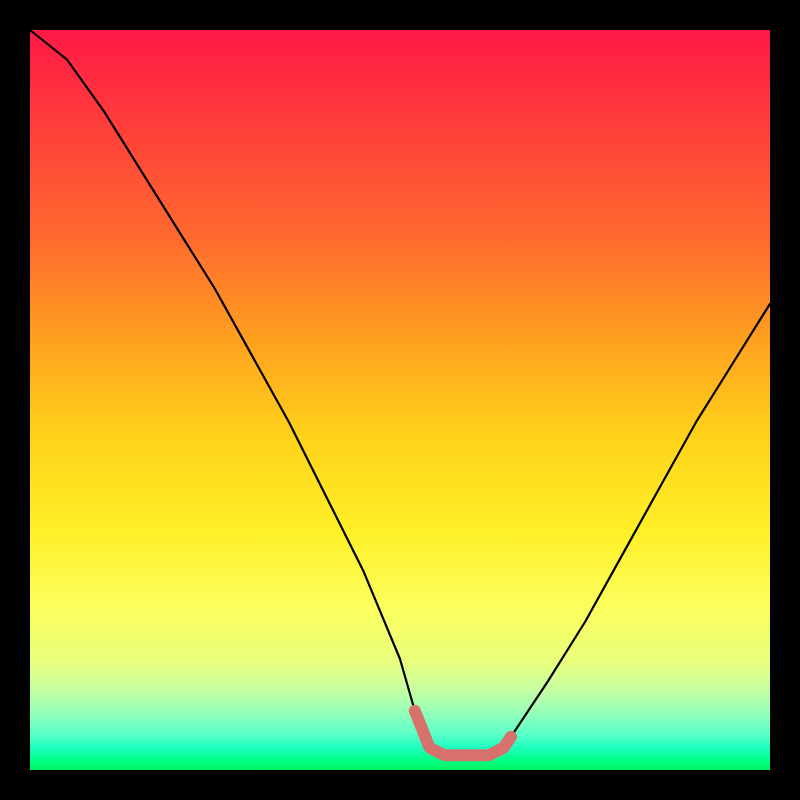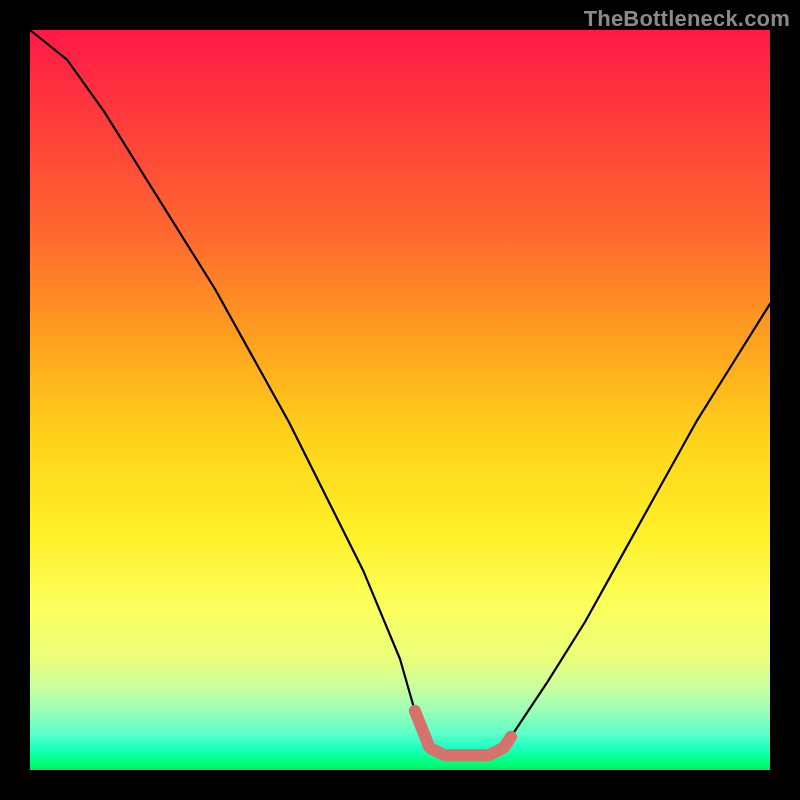--- a/index.html
+++ b/index.html
@@ -62,14 +62,13 @@
 </head>
 <body>
 
 <div class="frame">
   <div class="plot-area">
     <svg class="curves" viewBox="0 0 740 740" preserveAspectRatio="none">
       <path id="main-curve" fill="none" stroke="#000" stroke-width="2.2" stroke-linecap="round" stroke-linejoin="round" d="M0.0 0.0 L37.0 29.6 L74.0 81.4 L111.0 140.6 L148.0 199.8 L185.0 259.0 L222.0 325.6 L259.0 392.2 L296.0 466.2 L333.0 540.2 L370.0 629.0 L384.8 680.8 L399.6 717.8 L414.4 725.2 L429.2 725.2 L444.0 725.2 L458.8 725.2 L473.6 717.8 L488.4 695.6 L518.0 651.2 L555.0 592.0 L592.0 525.4 L629.0 458.8 L666.0 392.2 L703.0 333.0 L740.0 273.8"></path>
       <path id="highlight-band" fill="none" stroke-linecap="round" stroke-linejoin="round" d="M384.8 680.8 L387.2 686.8 L389.6 692.8 L392.0 698.8 L394.4 704.8 L396.8 710.9 L399.2 716.9 L401.6 718.8 L404.0 720.0 L406.4 721.2 L408.8 722.4 L411.3 723.6 L413.7 724.8 L416.1 725.2 L418.5 725.2 L420.9 725.2 L423.3 725.2 L425.7 725.2 L428.1 725.2 L430.5 725.2 L432.9 725.2 L435.3 725.2 L437.7 725.2 L440.1 725.2 L442.5 725.2 L444.9 725.2 L447.3 725.2 L449.7 725.2 L452.1 725.2 L454.5 725.2 L457.0 725.2 L459.4 724.9 L461.8 723.7 L464.2 722.5 L466.6 721.3 L469.0 720.1 L471.4 718.9 L473.8 717.5 L476.2 713.9 L478.6 710.3 L481.0 706.7" stroke="#d6716c" stroke-width="12"></path>
     </svg>
   </div>
-  <div class="watermark">TheBottleneck.com</div>
 </div>
 
 </body></html>

